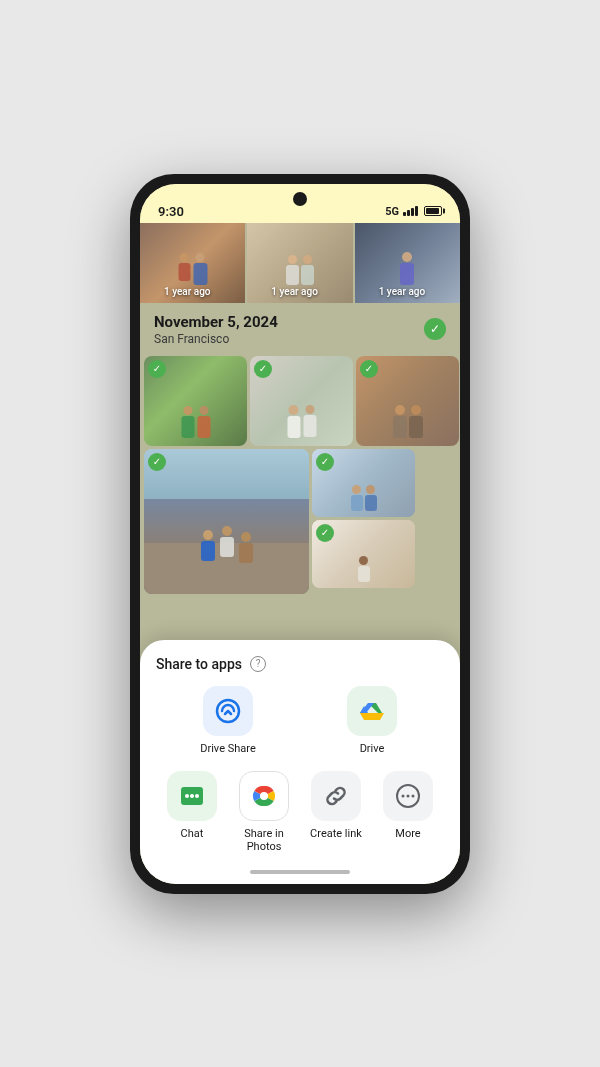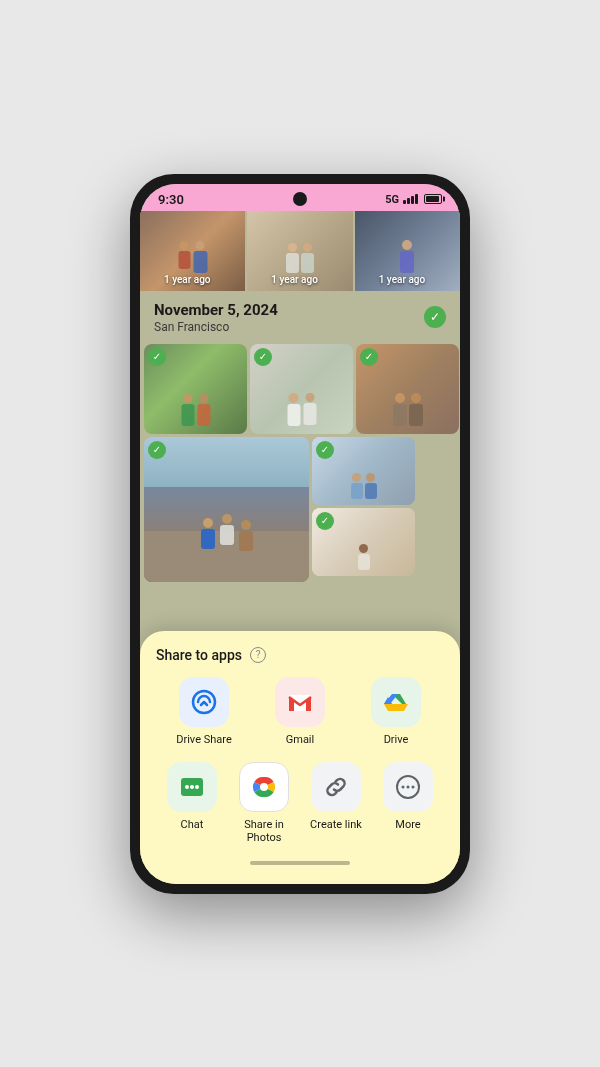--- a/index.html
+++ b/index.html
@@ -27,22 +27,22 @@
       border-radius: 36px;
       overflow: hidden;
       position: relative;
       display: flex;
       flex-direction: column;
     }
     .status-bar {
       display: flex;
       justify-content: space-between;
       align-items: center;
-      padding: 8px 18px 4px 18px;
-      background: #f9a8d4;
+      padding: 20px 18px 4px 18px;
+      background: #fef9c3;
       position: relative;
       z-index: 10;
     }
     .status-time {
       font-size: 13px;
       font-weight: 600;
       color: #1a1a1a;
     }
     .camera-notch {
       width: 14px;
@@ -200,23 +200,23 @@
       font-size: 10px;
       z-index: 2;
     }
     .photo-1 { width: 103px; height: 90px; background: linear-gradient(135deg, #6B8E5E 0%, #8FBC6A 40%, #5A7A48 100%); }
     .photo-2 { width: 103px; height: 90px; background: linear-gradient(135deg, #D4D0C8 0%, #B8C4B0 50%, #C8D4C0 100%); }
     .photo-3 { width: 103px; height: 90px; background: linear-gradient(135deg, #C4956A 0%, #A08060 50%, #8B7060 100%); }
     .photo-large { width: 165px; height: 145px; background: linear-gradient(180deg, #a8c8d8 0%, #7899A0 30%, #8B7B6A 70%, #6A6A6A 100%); }
     .photo-small-1 { width: 103px; height: 68px; background: linear-gradient(135deg, #C8D8E8 0%, #A0B8C8 50%, #90A0B0 100%); }
     .photo-small-2 { width: 103px; height: 68px; background: linear-gradient(135deg, #F0EAE0 0%, #D8CCB8 50%, #C8B89A 100%); }
     .bottom-sheet {
-      background: #fef9c3;
+      background: #ffffff;
       border-radius: 24px 24px 0 0;
-      padding: 16px 16px 19px 16px;
+      padding: 16px 16px 10px 16px;
       flex-shrink: 0;
       box-shadow: 0 -4px 20px rgba(0,0,0,0.15);
     }
     .sheet-header {
       display: flex;
       align-items: center;
       gap: 8px;
       margin-bottom: 14px;
     }
     .sheet-title {
@@ -477,30 +477,20 @@
             <div class="app-icon icon-quick-share">
               <svg width="28" height="28" viewBox="0 0 28 28" fill="none">
                 <circle cx="14" cy="14" r="11" stroke="#1a73e8" stroke-width="2.5" fill="none"></circle>
                 <path d="M8 14c0-3.3 2.7-6 6-6s6 2.7 6 6" stroke="#1a73e8" stroke-width="2.5" stroke-linecap="round" fill="none"></path>
                 <path d="M11 17l3-3 3 3" stroke="#1a73e8" stroke-width="2.5" stroke-linecap="round" stroke-linejoin="round" fill="none"></path>
               </svg>
             </div>
             <span class="app-label">Drive Share</span>
           </div>
           <div class="app-item">
-            <div class="app-icon icon-gmail">
-              <svg width="28" height="28" viewBox="0 0 28 28">
-                <rect x="3" y="7" width="22" height="16" rx="2" fill="#ffffff" stroke="#EA4335" stroke-width="0"></rect>
-                <path d="M3 9l11 8 11-8" stroke="#EA4335" stroke-width="2.5" fill="none"></path>
-                <path d="M3 9v14h5v-9l6 4 6-4v9h5V9L14 17 3 9z" fill="#EA4335"></path>
-              </svg>
-            </div>
-            <span class="app-label">Gmail</span>
-          </div>
-          <div class="app-item">
             <div class="app-icon icon-drive">
               <svg width="28" height="28" viewBox="0 0 28 28">
                 <path d="M10 6l8 0 6 10-4 0z" fill="#34A853"></path>
                 <path d="M2 16l4-7 4 7z" fill="#4285F4"></path>
                 <path d="M2 16h24l-4 7H6z" fill="#FBBC05"></path>
                 <path d="M10 6l-8 10h6l8-10z" fill="#4285F4"></path>
               </svg>
             </div>
             <span class="app-label">Drive</span>
           </div>

